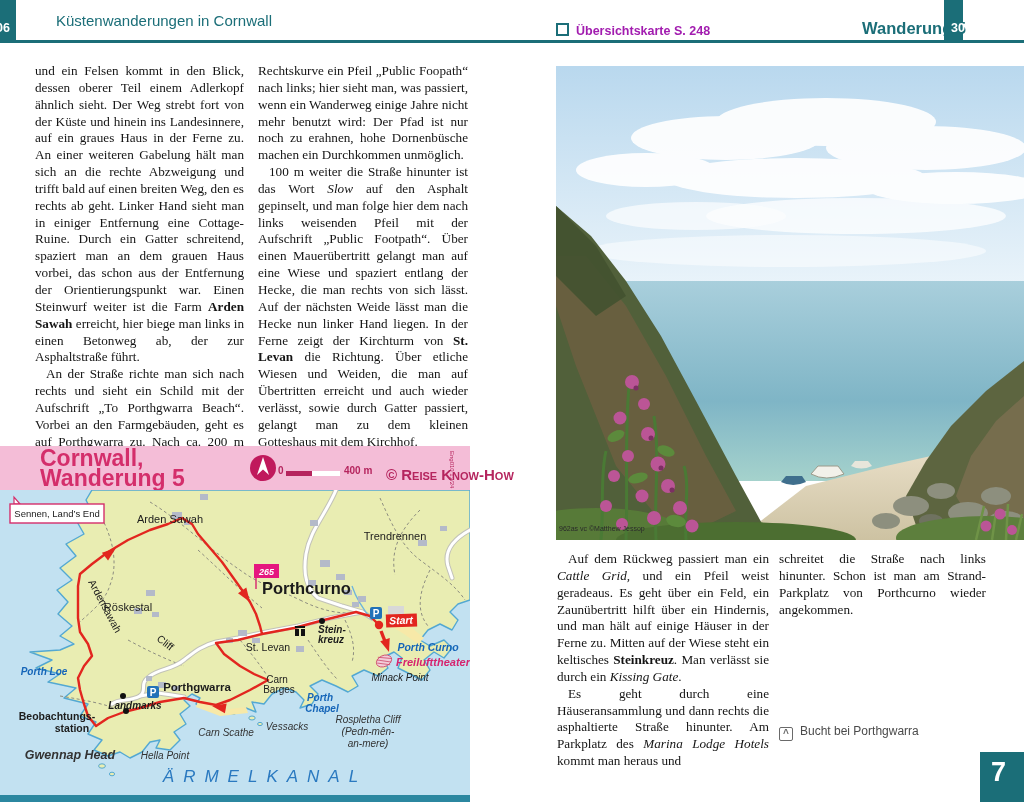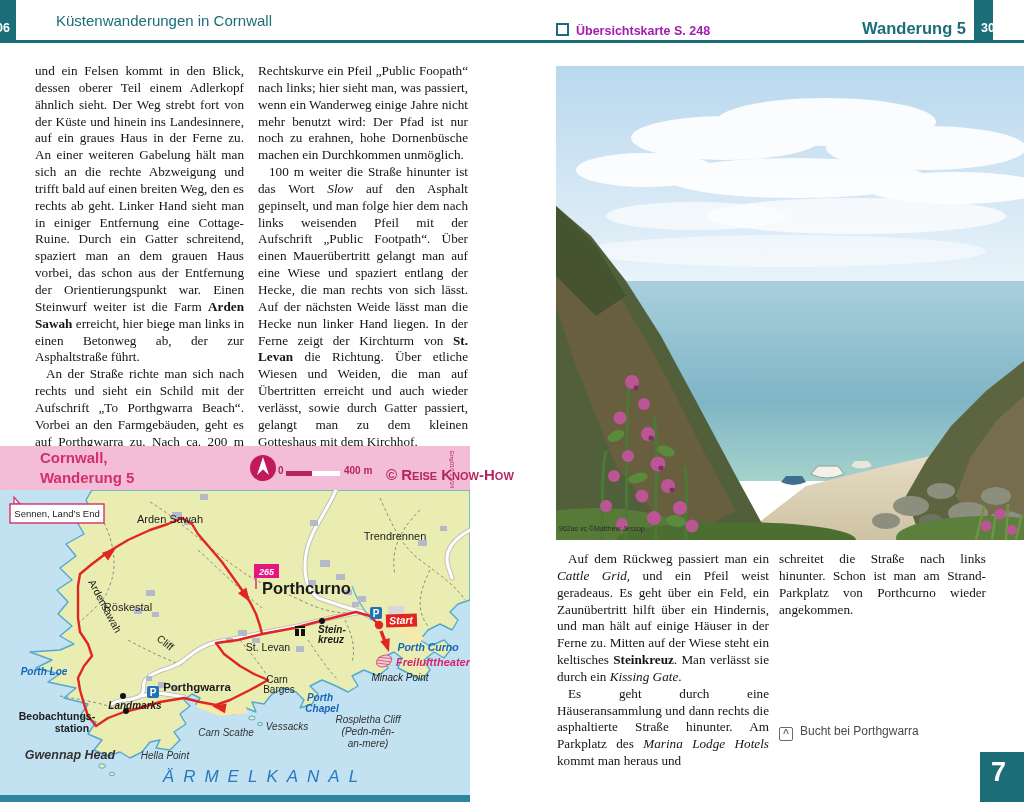--- a/index.html
+++ b/index.html
@@ -2,35 +2,35 @@
 <html><head>
 <meta charset="utf-8">
 <style>
   html,body{margin:0;padding:0;background:#fff;}
   .page{position:relative;width:1024px;height:802px;background:#fff;overflow:hidden;
         font-family:"Liberation Sans",sans-serif;}
   
   .pagenum-box{position:absolute;top:0;width:16px;height:40px;background:#1b6e78;color:#fff;
         font-weight:bold;font-size:12.5px;display:flex;align-items:flex-end;}
   .pagenum-left{left:0;justify-content:flex-end;padding:0 6px 5px 0;box-sizing:border-box;}
-  .pagenum-right{left:974px;justify-content:flex-start;padding:0 12px 5px 7px;box-sizing:border-box;}
+  .pagenum-right{left:944px;justify-content:flex-start;padding:0 12px 5px 7px;box-sizing:border-box;}
   .head-rule{position:absolute;left:0;top:40px;width:1024px;height:3px;background:#1b6e78;}
   .head-title-left{position:absolute;left:56px;top:12px;color:#1b6e78;font-weight:normal;font-size:15px;}
   .head-title-right{position:absolute;right:58px;top:19px;color:#1b6e78;font-weight:bold;font-size:16.5px;}
   .overview{position:absolute;left:556px;top:23px;font-size:12.5px;font-weight:bold;color:#a21caf;}
   .overview .sq{display:inline-block;width:9px;height:9px;border:2px solid #1b6e78;margin-right:7px;
         vertical-align:-1px;}
   
   .bodycol{position:absolute;font-family:"Liberation Serif",serif;font-size:13.2px;line-height:16.85px;
         text-align:justify;color:#141414;}
   .bodycol p{margin:0;}
   .bodycol p.ind{text-indent:11px;}
   
   .map-banner{position:absolute;left:0;top:446px;width:470px;height:44px;background:#f4bdd7;}
-  .map-title{position:absolute;left:40px;top:2px;color:#d42e6b;font-weight:bold;font-size:15px;line-height:20px;}
+  .map-title{position:absolute;left:40px;top:2px;color:#d42e6b;font-weight:bold;font-size:23px;line-height:20px;}
   .map-scale-zero,.map-scale-dist{position:absolute;top:465px;font-size:10px;font-weight:bold;color:#b5255e;}
   .map-bar-dark{position:absolute;left:286px;top:471px;width:26px;height:5px;background:#b5255e;}
   .map-bar-light{position:absolute;left:312px;top:471px;width:28px;height:5px;background:#fff;}
   .map-copy{position:absolute;left:386px;top:466px;font-size:15px;font-weight:bold;color:#b5255e;
         font-variant:small-caps;}
   .map-edition{position:absolute;left:455px;top:451px;font-size:6px;color:#b5255e;
         transform:rotate(90deg);transform-origin:left top;white-space:nowrap;}
   .map-svg{position:absolute;left:0;top:490px;}
   
   .photo-svg{position:absolute;left:556px;top:66px;}

